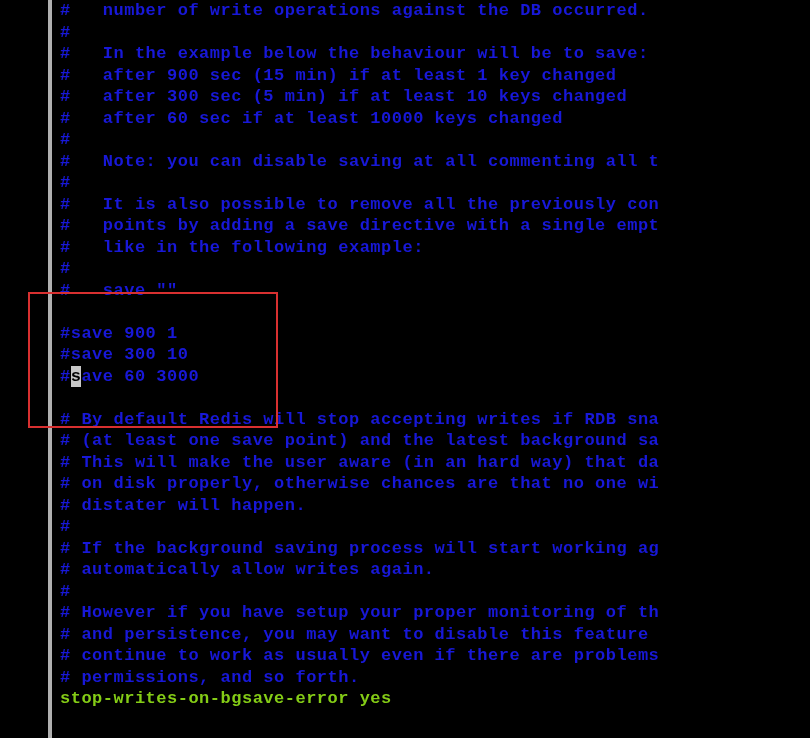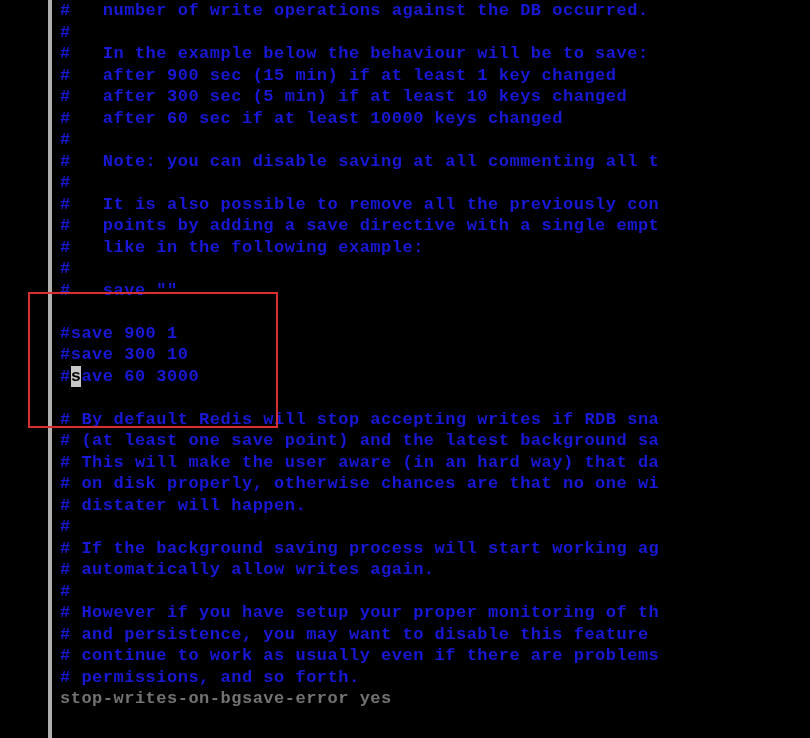--- a/index.html
+++ b/index.html
@@ -33,21 +33,21 @@
       width: 4px;
       height: 738px;
       background: #b0b0b0;
     }
     .line {
       color: #1818d8;
       white-space: pre;
       font-weight: bold;
     }
     .line.white {
-      color: #737373;
+      color: #84cc16;
     }
     .cursor {
       background: #c8c8c8;
       color: #000000;
       display: inline-block;
     }
     .highlight-box {
       position: absolute;
       left: 28px;
       top: 292px;

